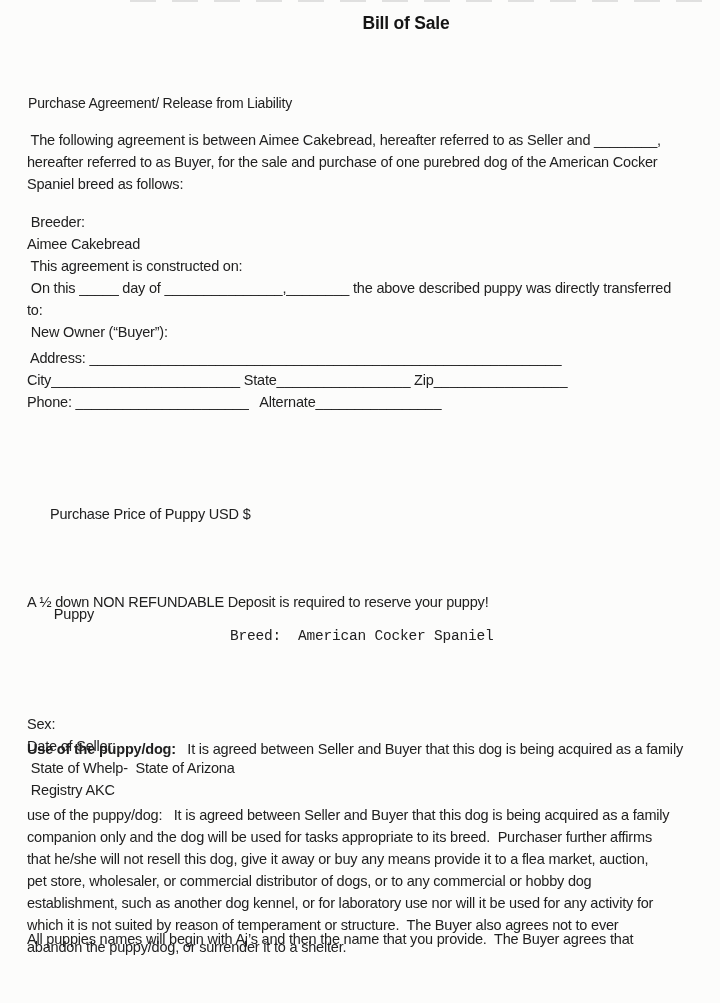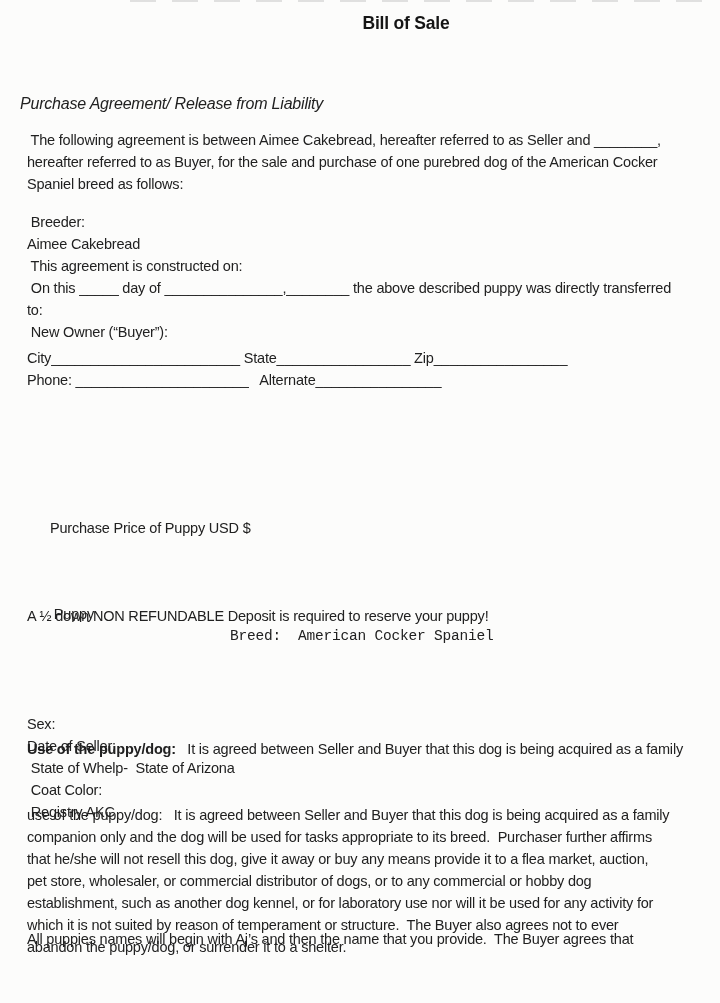--- a/index.html
+++ b/index.html
@@ -21,22 +21,22 @@
     opacity:.55;
   }
   .title {
     position:absolute; top:13px; left:0; width:720px; margin:0;
     text-align:center;
     font-size:17.5px; font-weight:bold; letter-spacing:-0.2px;
     color:#151515;
     padding-left:46px;
   }
   .subtitle {
-    position:absolute; top:95px; left:20px;
-    font-size:16px; letter-spacing:-0.2px; white-space:pre;font-style:italic;
+    position:absolute; top:95px; left:28px;
+    font-size:14px; letter-spacing:-0.2px; white-space:pre;
   }
   .block {
     position:absolute; left:27px; right:10px;
     font-size:14.5px; line-height:22px; letter-spacing:-0.2px;
     white-space:pre;
   }
   .line { white-space:pre; }
   .bold { font-weight:bold; }
   .pos-note { position:absolute; left:310px; }  
   .pos-breed { position:absolute; left:203px;font-family:Liberation Mono, monospace; } 
@@ -49,35 +49,35 @@
   <div class="artifact-top"></div>
 
   <h1 class="title">Bill of Sale</h1>
 
   <div class="subtitle">Purchase Agreement/ Release from Liability</div>
 
   <div class="block" style="top:129px"><div class="line"> The following agreement is between Aimee Cakebread, hereafter referred to as Seller and ________,</div><div class="line">hereafter referred to as Buyer, for the sale and purchase of one purebred dog of the American Cocker</div><div class="line">Spaniel breed as follows:</div></div>
 
   <div class="block" style="top:211px"><div class="line"> Breeder:</div><div class="line">Aimee Cakebread</div><div class="line"> This agreement is constructed on:</div><div class="line"> On this _____ day of _______________,________ the above described puppy was directly transferred</div><div class="line">to:</div><div class="line"> New Owner (“Buyer”):</div></div>
 
-  <div class="block" style="top:347px"><div class="line">City________________________ State_________________ Zip_________________</div><div class="line">Phone: ______________________   Alternate________________</div></div>
+  <div class="block" style="top:347px"><div class="line"> Address: ____________________________________________________________</div><div class="line">City________________________ State_________________ Zip_________________</div><div class="line">Phone: ______________________   Alternate________________</div></div>
 
-  <div class="block" style="top:451px">
+  <div class="block" style="top:437px">
     <div class="line">
       <span>Purchase Price of Puppy USD $</span>
     </div>
     <div class="line">A ½ down NON REFUNDABLE Deposit is required to reserve your puppy!</div>
   </div>
 
   <div class="block" style="top:537px">
     <div class="line">
       <span> Puppy</span>
       <span class="pos-breed">Breed:  American Cocker Spaniel</span>
     </div>
-    <div><div class="line">Sex:</div><div class="line">Date of Seller:</div><div class="line"> State of Whelp-  State of Arizona</div><div class="line"> Coat Color:</div><div class="line"> Registry AKC</div></div>
+    <div><div class="line">Sex:</div><div class="line">Date of Seller:</div><div class="line"> State of Whelp-  State of Arizona</div><div class="line"> Registry AKC</div></div>
   </div>
 
   <div class="block" style="top:694px">
     <div class="line"><span class="bold">Use of the puppy/dog:</span><span>   It is agreed between Seller and Buyer that this dog is being acquired as a family</span></div>
     <div><div class="line">use of the puppy/dog:   It is agreed between Seller and Buyer that this dog is being acquired as a family</div><div class="line">companion only and the dog will be used for tasks appropriate to its breed.  Purchaser further affirms</div><div class="line">that he/she will not resell this dog, give it away or buy any means provide it to a flea market, auction,</div><div class="line">pet store, wholesaler, or commercial distributor of dogs, or to any commercial or hobby dog</div><div class="line">establishment, such as another dog kennel, or for laboratory use nor will it be used for any activity for</div><div class="line">which it is not suited by reason of temperament or structure.  The Buyer also agrees not to ever</div><div class="line">abandon the puppy/dog, or surrender it to a shelter.</div></div>
   </div>
 
   <div class="block" style="top:884px">
     <div><div class="line">All puppies names will begin with Aj’s and then the name that you provide.  The Buyer agrees that</div></div>
   </div>

